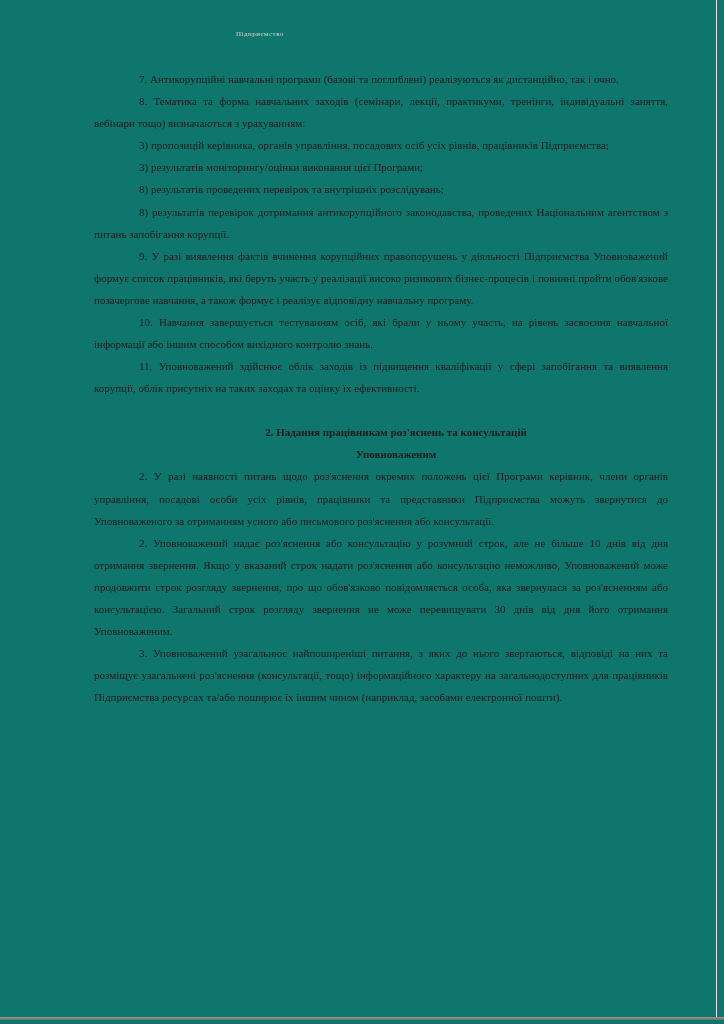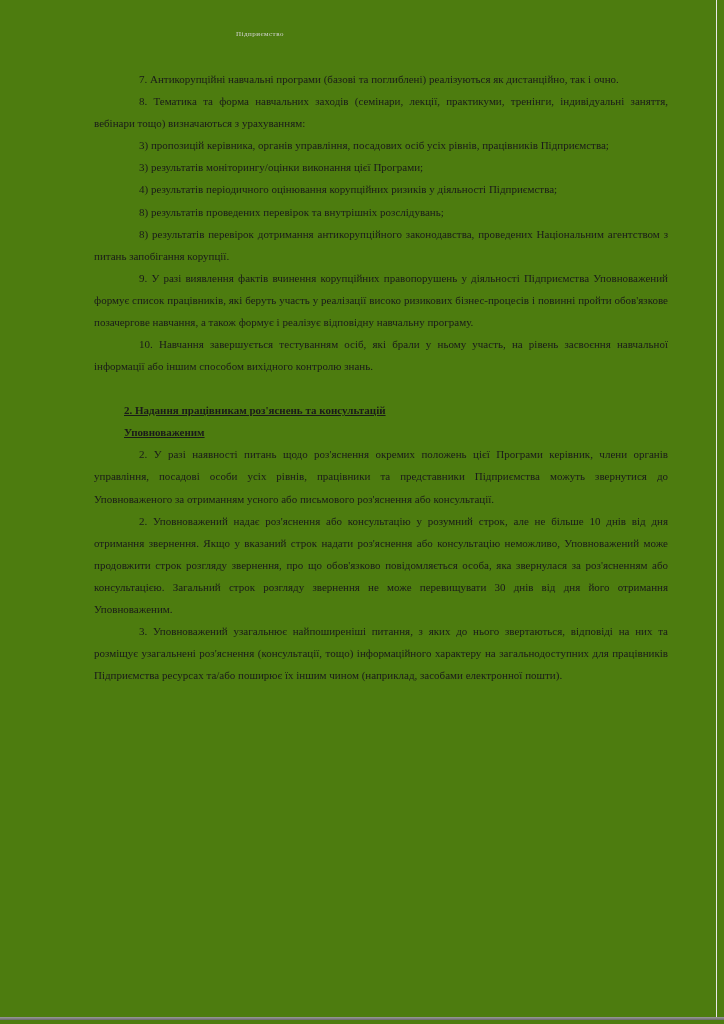--- a/index.html
+++ b/index.html
@@ -14,21 +14,21 @@
       overflow: hidden;
       font-family: "Liberation Serif", "DejaVu Serif", serif;
       color: #1a1a1a;
     }
     .page {
       position: absolute;
       left: 0;
       top: 0;
       width: 724px;
       height: 1024px;
-      background: #4d7c0f;
+      background: #0f766e;
     }
     .scan-edge-right {
       position: absolute;
       left: 716px;
       top: 0;
       width: 1px;
       height: 1018px;
       background: #e8e8e8;
     }
     .scan-edge-bottom {
@@ -58,43 +58,42 @@
     .para {
       margin: 0;
       text-align: justify;
       text-indent: 45px;
     }
     .gap {
       height: 22px;
     }
     .heading {
       margin: 0;
-      text-align: left;
+      text-align: center;
       font-weight: bold;
       padding-left: 30px;
       line-height: 22px;
-      text-decoration: underline;
     }
   </style>
 </head>
 <body>
 
 <div class="page">
   <div class="faint-header">Підприємство</div>
 
   <div class="content">
     <p class="para">7. Антикорупційні навчальні програми (базові та поглиблені) реалізуються як дистанційно, так і очно.</p>
     <p class="para">8. Тематика та форма навчальних заходів (семінари, лекції, практикуми, тренінги, індивідуальні заняття, вебінари тощо) визначаються з урахуванням:</p>
     <p class="para">3) пропозицій керівника, органів управління, посадових осіб усіх рівнів, працівників Підприємства;</p>
     <p class="para">3) результатів моніторингу/оцінки виконання цієї Програми;</p>
-    <p class="para">4) результатів періодичного оцінювання корупційних ризиків у діяльності Підприємства;</p>
     <p class="para">8) результатів проведених перевірок та внутрішніх розслідувань;</p>
     <p class="para">8) результатів перевірок дотримання антикорупційного законодавства, проведених Національним агентством з питань запобігання корупції.</p>
     <p class="para">9. У разі виявлення фактів вчинення корупційних правопорушень у діяльності Підприємства Уповноважений формує список працівників, які беруть участь у реалізації високо ризикових бізнес-процесів і повинні пройти обов'язкове позачергове навчання, а також формує і реалізує відповідну навчальну програму.</p>
     <p class="para">10. Навчання завершується тестуванням осіб, які брали у ньому участь, на рівень засвоєння навчальної інформації або іншим способом вихідного контролю знань.</p>
+    <p class="para">11. Уповноважений здійснює облік заходів із підвищення кваліфікації у сфері запобігання та виявлення корупції, облік присутніх на таких заходах та оцінку їх ефективності.</p>
 
     <div class="gap"></div>
 
     <p class="heading">2. Надання працівникам роз'яснень та консультацій</p>
     <p class="heading">Уповноваженим</p>
 
     <p class="para">2. У разі наявності питань щодо роз'яснення окремих положень цієї Програми керівник, члени органів управління, посадові особи усіх рівнів, працівники та представники Підприємства можуть звернутися до Уповноваженого за отриманням усного або письмового роз'яснення або консультації.</p>
     <p class="para">2. Уповноважений надає роз'яснення або консультацію у розумний строк, але не більше 10 днів від дня отримання звернення. Якщо у вказаний строк надати роз'яснення або консультацію неможливо, Уповноважений може продовжити строк розгляду звернення, про що обов'язково повідомляється особа, яка звернулася за роз'ясненням або консультацією. Загальний строк розгляду звернення не може перевищувати 30 днів від дня його отримання Уповноваженим.</p>
     <p class="para">3. Уповноважений узагальнює найпоширеніші питання, з яких до нього звертаються, відповіді на них та розміщує узагальнені роз'яснення (консультації, тощо) інформаційного характеру на загальнодоступних для працівників Підприємства ресурсах та/або поширює їх іншим чином (наприклад, засобами електронної пошти).</p>
   </div>

